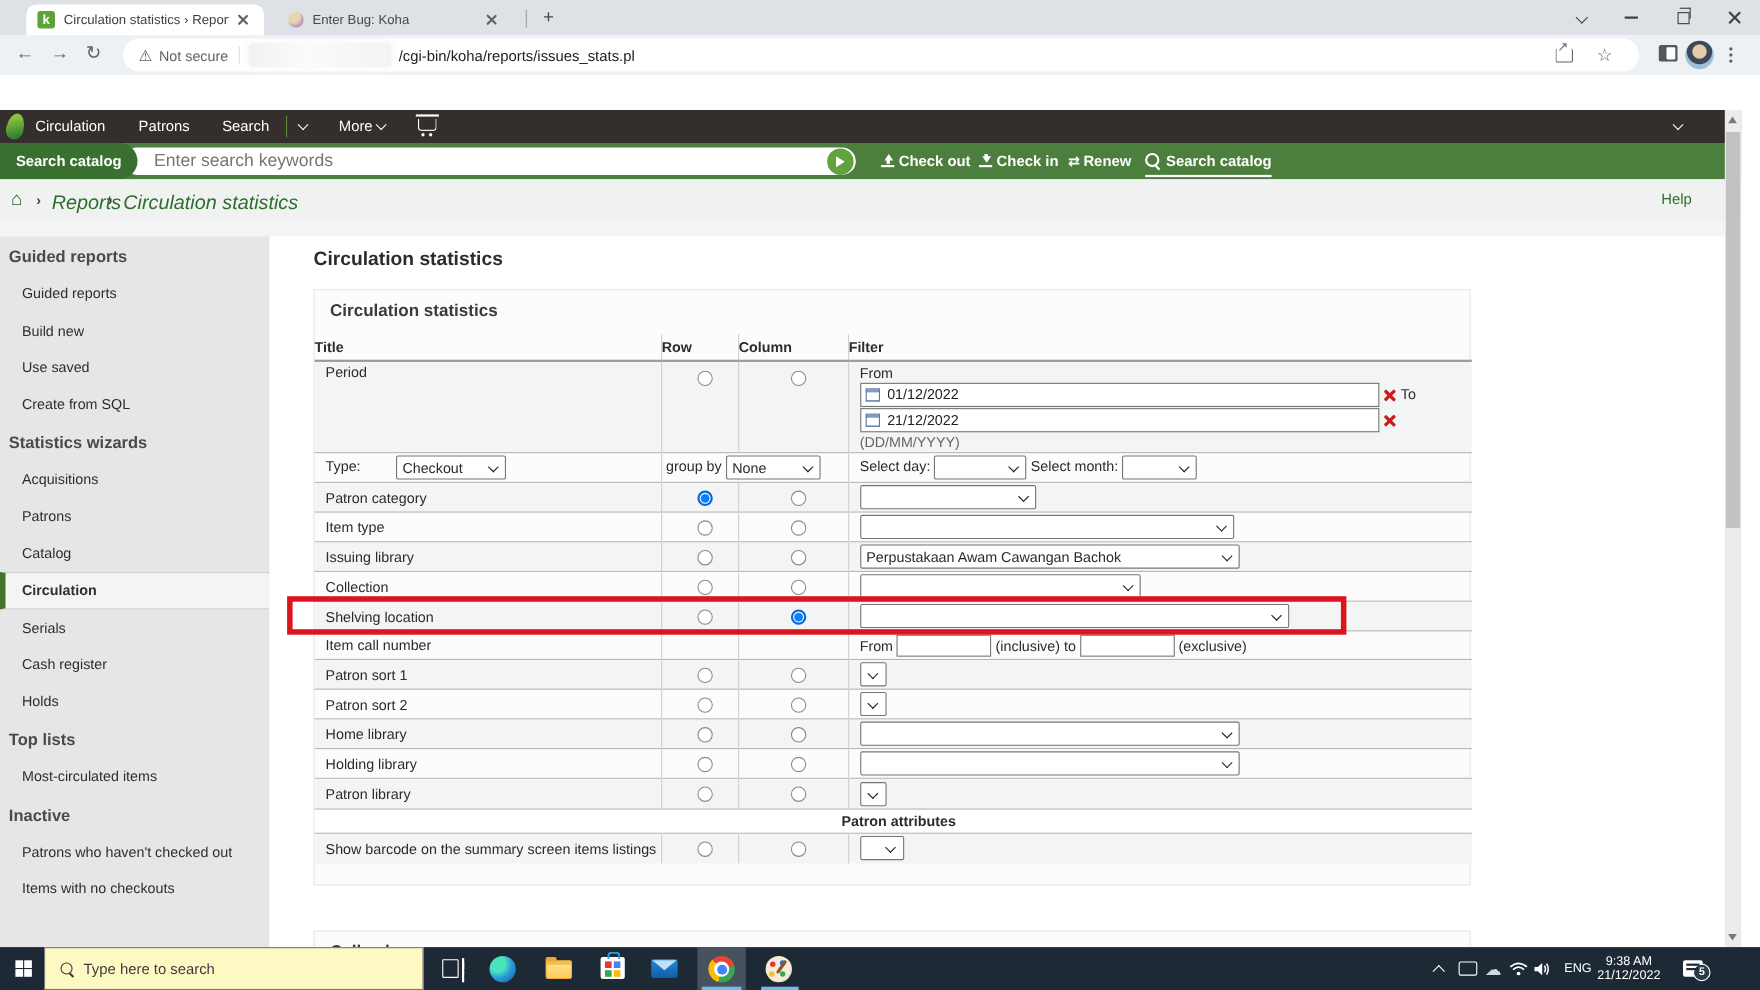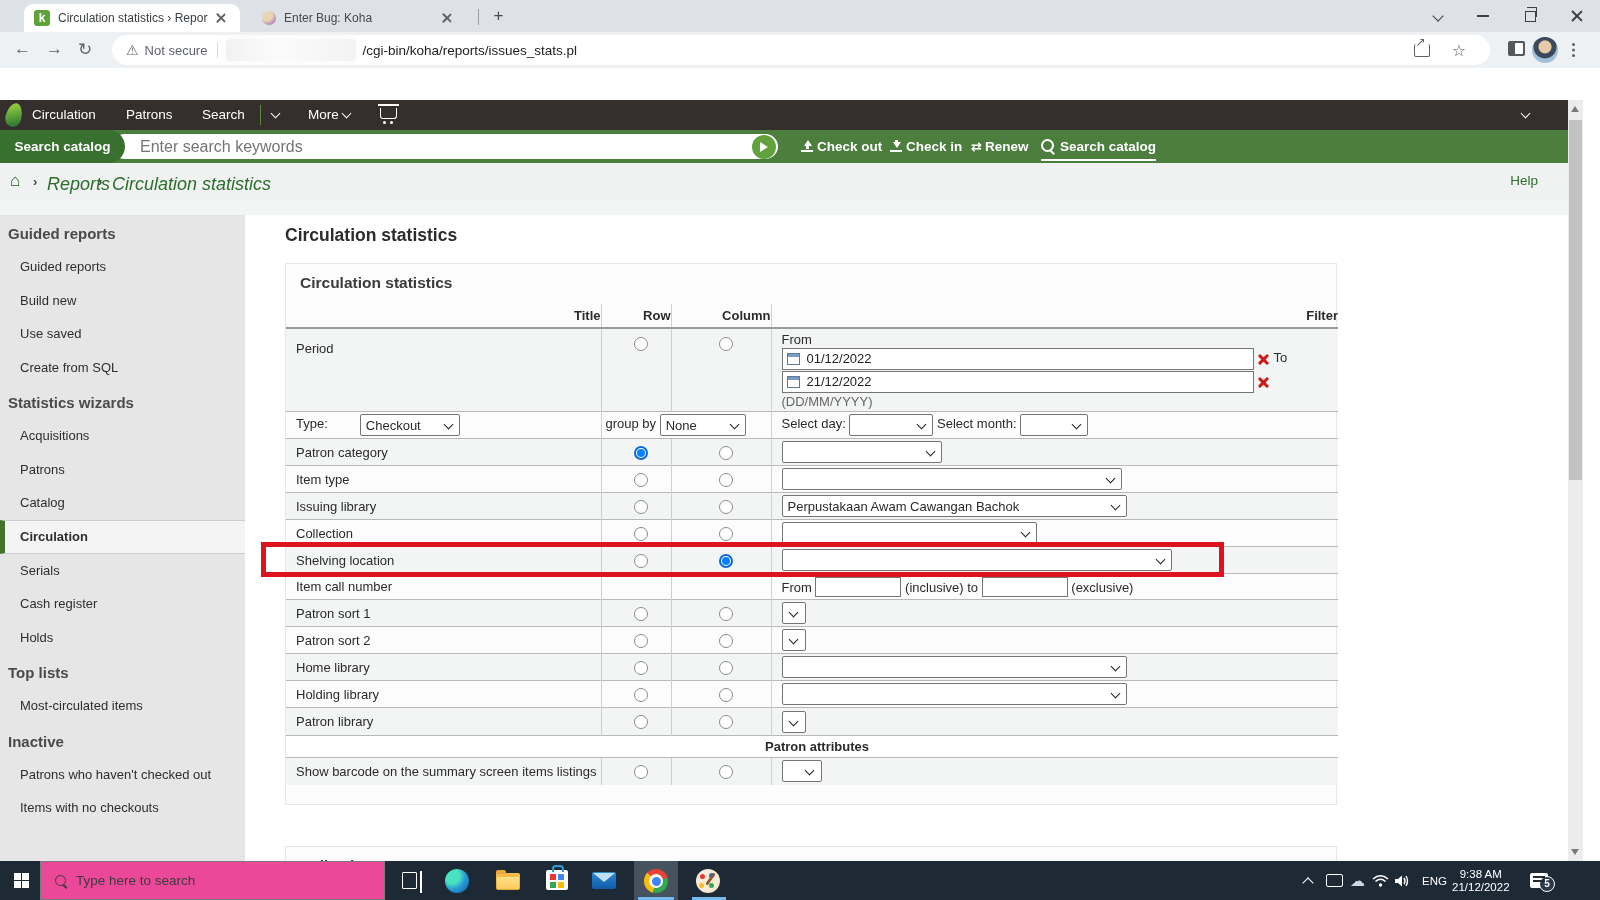--- a/index.html
+++ b/index.html
@@ -90,21 +90,21 @@
   .sitem{height:33.5px;line-height:33.5px;padding-left:20px;color:#2e2e2e;font-size:13px;}
   .sitem.active{background:#f4f4f4;border-top:1px solid #cfcfcf;border-bottom:1px solid #cfcfcf;
     border-left:5px solid #45732c;padding-left:15px;font-weight:bold;height:32px;line-height:32px;}
 
   .main{position:absolute;left:245px;top:115px;width:1323px;height:646px;background:#fff;}
   .h1{position:absolute;left:40px;top:10px;font-size:17.5px;font-weight:bold;color:#2c2c2c;}
   .fset{position:absolute;left:40px;background:#fcfcfc;border:1px solid #e6e6e6;box-sizing:border-box;}
   .legend{font-size:15.5px;font-weight:bold;color:#3b3b3b;padding:10px 0 0 14px;}
 
   table.grid{border-collapse:collapse;table-layout:fixed;width:1052px;margin-top:12px;font-size:13px;color:#2b2b2b;}
-  table.grid th{font-weight:bold;text-align:right;border-bottom:2px solid #9a9a9a;padding:4px 0;}
+  table.grid th{font-weight:bold;text-align:left;border-bottom:2px solid #9a9a9a;padding:4px 0;}
   table.grid th+th,table.grid td+td{border-left:1px solid #cfcfcf;}
   table.grid tr+tr td{border-top:1px solid #b8b8b8;}
   table.grid td{padding:2px 0 2px 10px;vertical-align:middle;}
   tr.odd td{background:#f3f4f4;}
   td.c{text-align:center;padding:2px 0;}
   .radio{display:inline-block;width:14px;height:14px;border:1px solid #8b8b8b;border-radius:50%;background:#fff;box-sizing:border-box;vertical-align:middle;}
   .radio.on{border:2px solid #0a69d5;position:relative;}
   .radio.on::after{content:"";position:absolute;left:1px;top:1px;width:8px;height:8px;border-radius:50%;background:#0a80ff;}
   .sel{position:relative;display:inline-block;background:#fff;border:1px solid #757575;border-radius:2px;height:22px;
     box-sizing:border-box;font-size:13px;padding:3px 18px 0 5px;vertical-align:middle;white-space:nowrap;overflow:hidden;}
@@ -129,21 +129,21 @@
   .sbar{right:0;}
   .sthumb{position:absolute;left:1px;top:20px;width:13px;height:360px;background:#c2c2c2;}
   .sarr{position:absolute;left:3px;width:0;height:0;border-left:4.5px solid transparent;border-right:4.5px solid transparent;}
   .sarr.up{top:6px;border-bottom:6px solid #7a7a7a;}
   .sarr.dn{bottom:6px;border-top:6px solid #7a7a7a;}
 
   
   .taskbar{position:absolute;left:0;top:861px;width:1600px;height:39px;background:#1e2936;color:#fff;}
   .winlogo{position:absolute;left:14px;top:12px;display:grid;grid-template-columns:7px 7px;grid-template-rows:7px 7px;gap:1.4px;}
   .winlogo i{background:#fff;}
-  .tsearch{position:absolute;left:40px;top:0;width:345px;height:39px;background:#ec4899;border:1px solid #7a7a7a;box-sizing:border-box;display:flex;align-items:center;}
+  .tsearch{position:absolute;left:40px;top:0;width:345px;height:39px;background:#fef9c3;border:1px solid #7a7a7a;box-sizing:border-box;display:flex;align-items:center;}
   .lensd{position:relative;width:9px;height:9px;border:1.8px solid #3c3c3c;border-radius:50%;margin:0 10px 0 14px;}
   .lensd::after{content:"";position:absolute;left:8px;top:8px;width:2px;height:5px;background:#3c3c3c;transform:rotate(-45deg);}
   .tsearch span{color:#3c3c3c;font-size:13.5px;}
   .tvicon{position:absolute;left:402px;top:11px;width:13px;height:15px;border:1.8px solid #fff;border-radius:1px;}
   .tvicon::after{content:"";position:absolute;right:-6px;top:2px;width:2px;height:10px;background:#fff;box-shadow:0 -4px 0 #fff,0 8px 0 #fff;}
   .tbicon{position:absolute;top:8px;width:24px;height:24px;}
   .edge{border-radius:50%;background:radial-gradient(circle at 30% 30%,#4ae3c0 0 30%,#2a9bd6 55%,#0b59a5 100%);}
   .folder{top:12px;height:17px;background:linear-gradient(#f8c04c,#eda83a);border-radius:2px;}
   .folder::before{content:"";position:absolute;left:0;top:-3px;width:10px;height:4px;background:#eda83a;border-radius:2px 2px 0 0;}
   .folder::after{content:"";position:absolute;left:1px;top:4px;width:22px;height:12px;background:linear-gradient(#ffe088,#fdc95e);border-radius:1px;}
@@ -294,21 +294,21 @@
             </colgroup>
           <tbody>
               <tr>
             <th>Title</th>
             <th>Row</th>
             <th>Column</th>
             <th>Filter</th>
           </tr>
 
           <tr class="odd" style="height:81px;">
-            <td style="vertical-align:top;padding-top:12px;">Period</td>
+            <td style="vertical-align:top;padding-top:2px;">Period</td>
             <td class="c" style="vertical-align:top;padding-top:6px;"><span class="radio"></span></td>
             <td class="c" style="vertical-align:top;padding-top:6px;"><span class="radio"></span></td>
             <td style="vertical-align:top;padding-top:3px;">
               <div>From</div>
               <div style="margin:1px 0;">
                 <span class="dinput"><span class="calicon"></span><input value="01/12/2022" style=""></span><span class="xmark"></span><span>To</span>
               </div>
               <div style="margin:1px 0;">
                 <span class="dinput"><span class="calicon"></span><input value="21/12/2022" style=""></span><span class="xmark"></span>
               </div>

